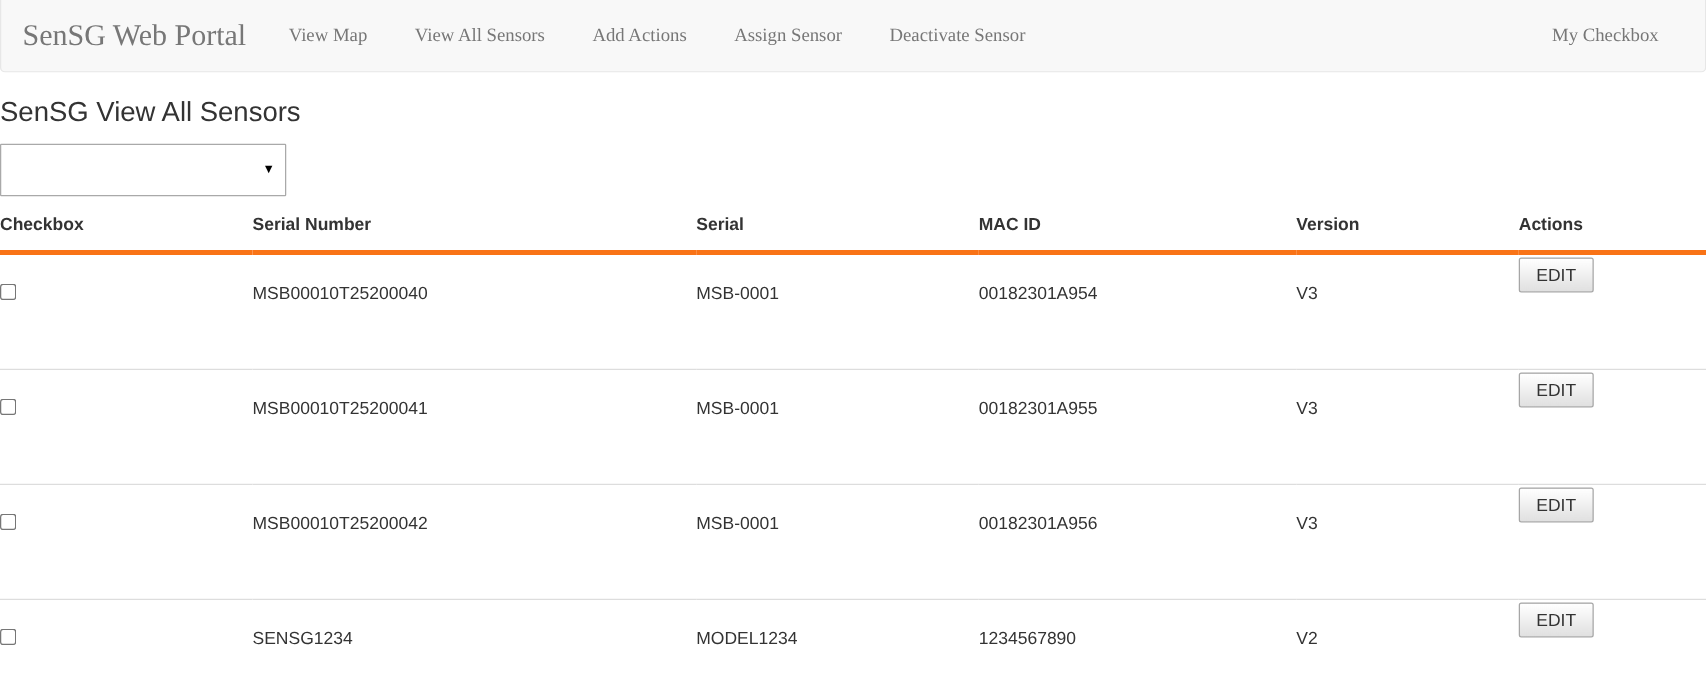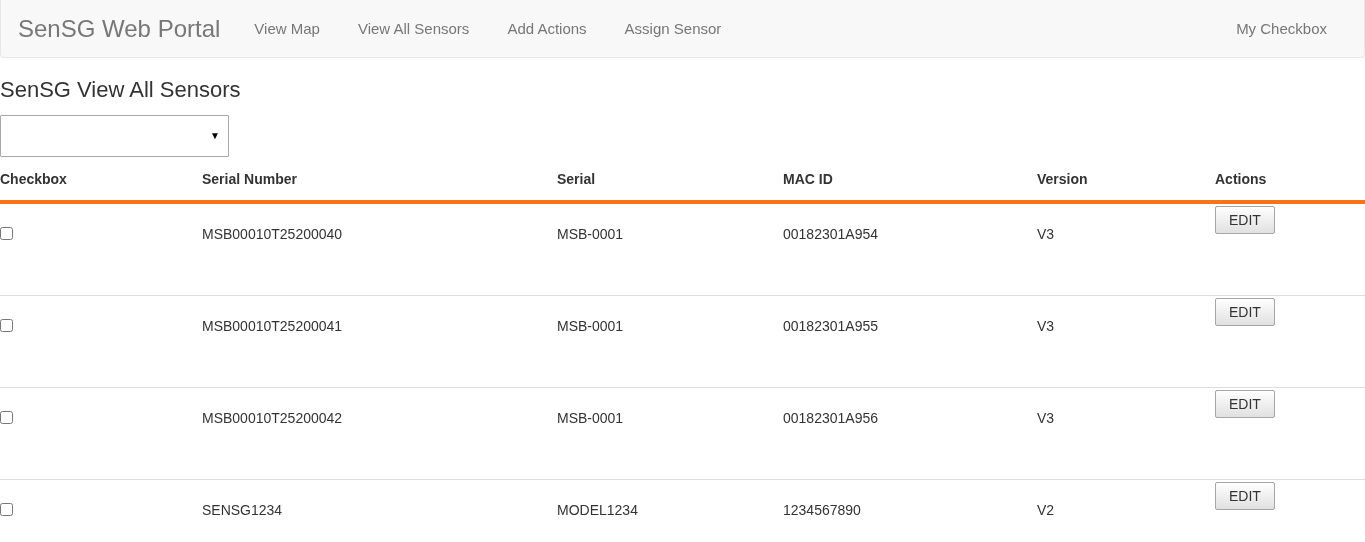--- a/index.html
+++ b/index.html
@@ -23,20 +23,21 @@
     height: 58px;
     background: #f8f8f8;
     border: 1px solid #e7e7e7;
     border-top: 0;
     border-bottom-left-radius: 4px;
     border-bottom-right-radius: 4px;
     box-sizing: border-box;
     display: flex;
     align-items: stretch;
     white-space: nowrap;
+    font-family: Liberation Serif, serif;
   }
   .navbar-brand {
     display: flex;
     align-items: center;
     padding: 0 15px 0 17px;
     font-size: 24px;
     line-height: 1;
     color: #777777;
     text-decoration: none;
     font-weight: normal;
@@ -183,20 +184,23 @@
         <a class="nav-link" href="#">View Map</a>
       </li>
       <li class="nav-item">
         <a class="nav-link" href="#">View All Sensors</a>
       </li>
       <li class="nav-item">
         <a class="nav-link" href="#">Add Actions</a>
       </li>
       <li class="nav-item">
         <a class="nav-link" href="#">Assign Sensor</a>
+      </li>
+      <li class="nav-item">
+        <a class="nav-link" href="#">Deactivate Sensor</a>
       </li>
     </ul>
   <ul class="nav-list right">
       <li class="nav-item">
         <a class="nav-link" href="#">My Checkbox</a>
       </li>
     </ul>
 </nav>
 
 <main class="content">

